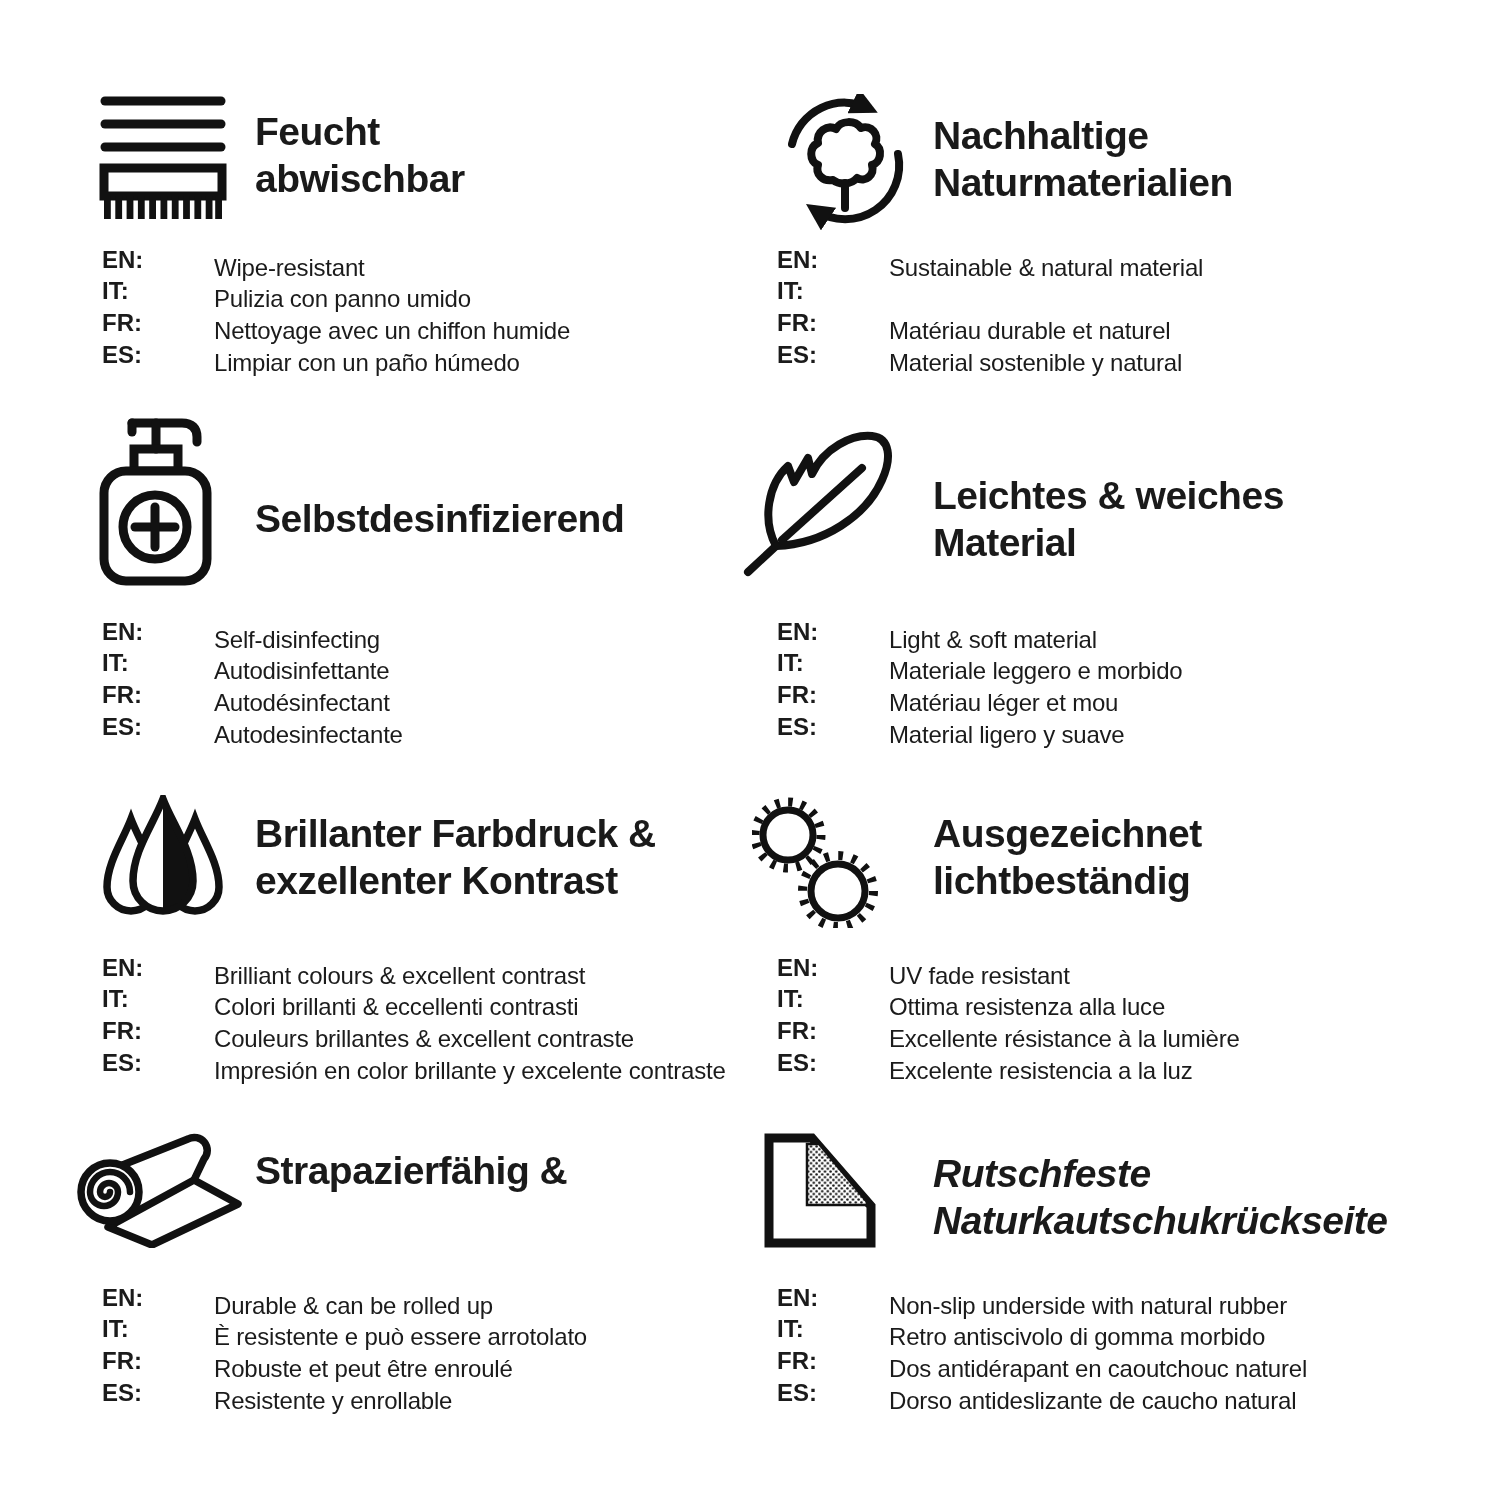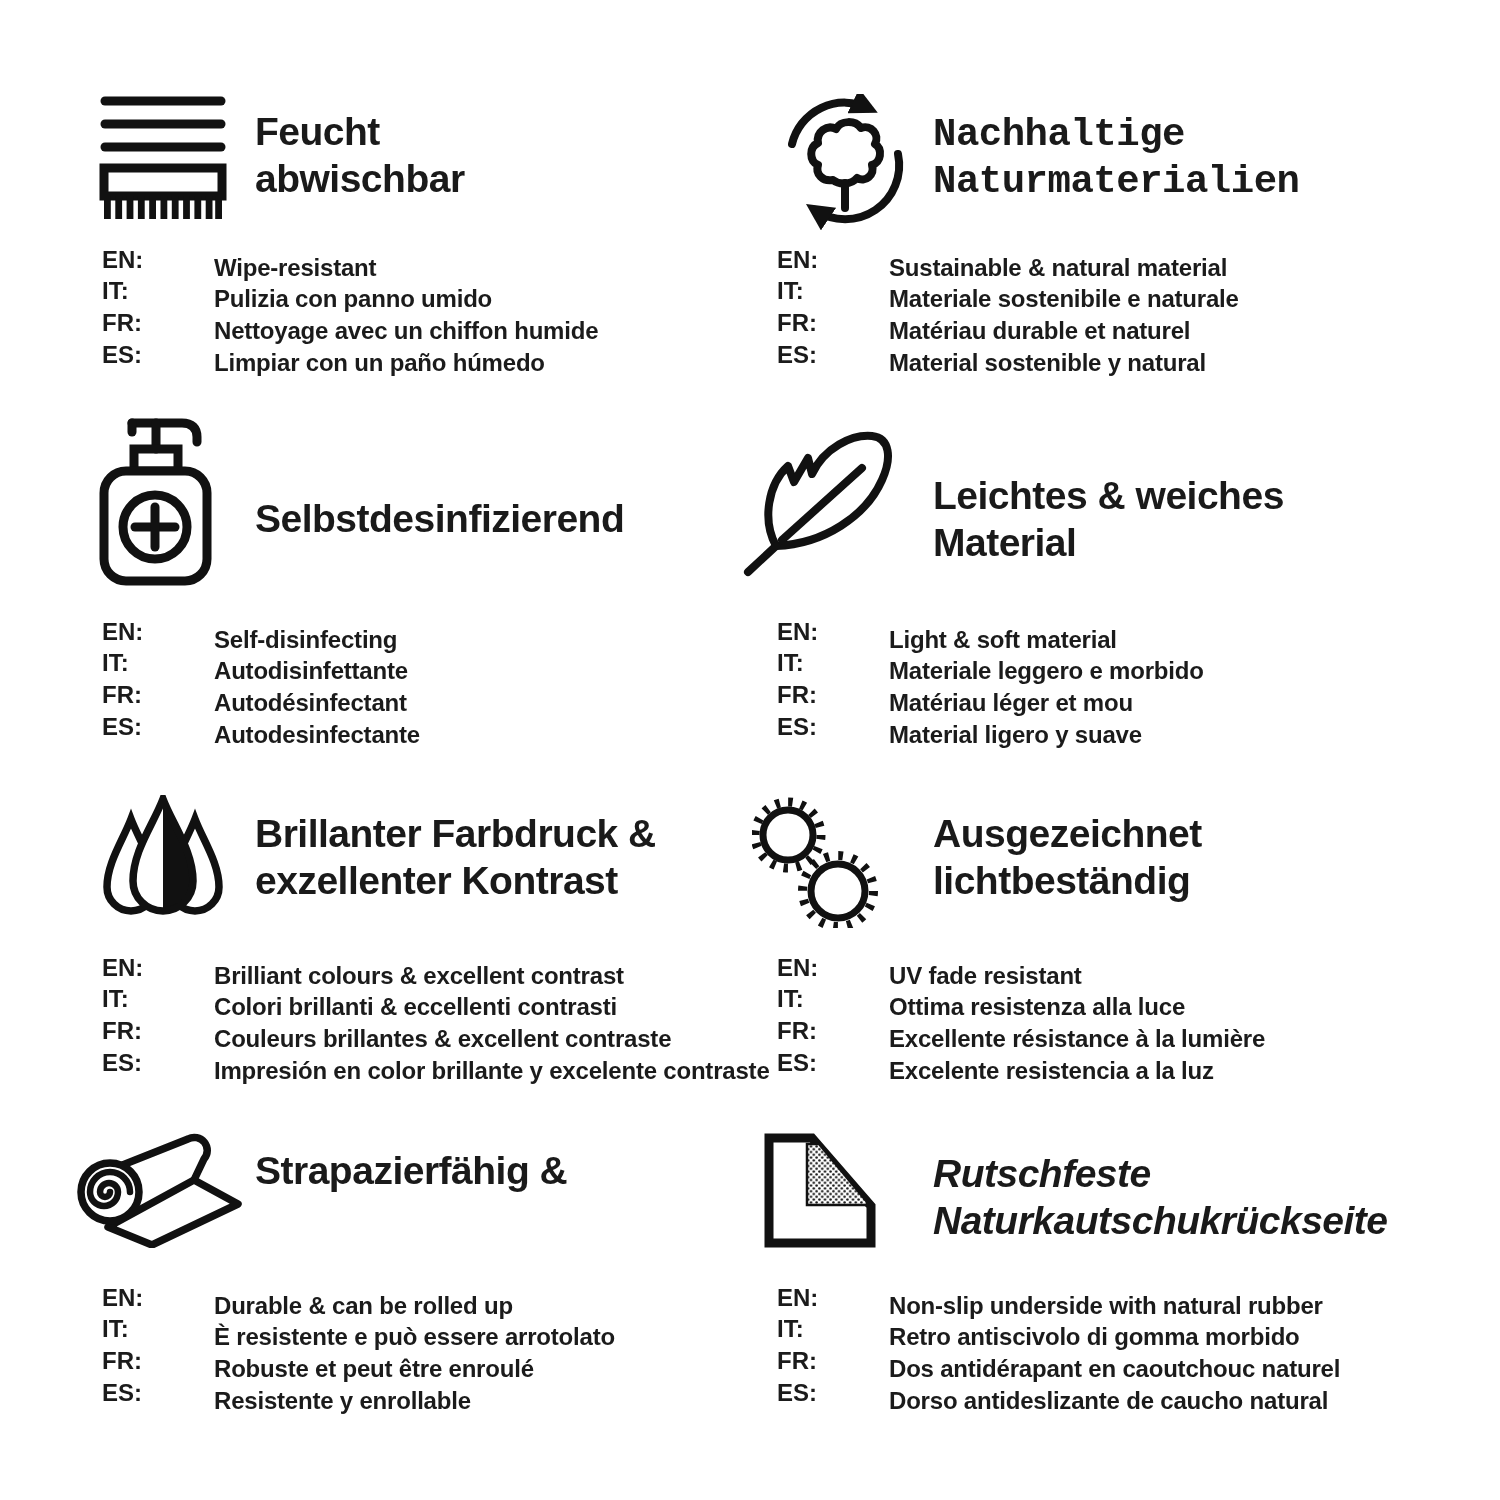--- a/index.html
+++ b/index.html
@@ -11,21 +11,21 @@
   .icon{position:absolute;}
   .icon svg{display:block;}
   .title{
     position:absolute;margin:0;font-size:39px;line-height:47px;font-weight:800;
     letter-spacing:-0.5px;color:#1a1a1a;white-space:nowrap;
   }
   .title .tl{display:block;}
   .trans{position:absolute;}
   .trow{display:flex;height:31.6px;align-items:center;white-space:nowrap;gap:44px;}
   .tlabel{width:68px;flex:0 0 68px;font-weight:700;font-size:24px;}
-  .ttext{font-weight:700;font-size:24px;letter-spacing:-0.2px;margin-top:16px;}
+  .ttext{font-weight:400;font-size:24px;letter-spacing:-0.2px;margin-top:16px;}
 </style>
 </head>
 <body>
 
 <div class="canvas">
 
   <div class="feature">
     <div class="icon" style="left:98px;top:93px;">
       <svg width="130" height="128" viewBox="0 0 130 128">
         <g stroke="#111" stroke-width="9" stroke-linecap="round" fill="none">
@@ -82,32 +82,31 @@
           </marker>
         </defs>
         <g stroke="#111" stroke-width="8" fill="none" stroke-linecap="round">
           <path d="M 19,50 A 54,54 0 0 1 95,14" marker-end="url(#ah)"></path>
           <path d="M 125,60 A 54,54 0 0 1 42,116" marker-end="url(#ah)"></path>
         </g>
         <path d="M 60,86 C 50,88 42,80 45,71 C 36,67 36,53 45,49 C 43,38 54,30 63,35 C 68,26 82,26 88,34 C 98,30 107,41 102,50 C 110,55 108,69 99,71 C 102,81 92,89 84,84 C 78,91 66,91 60,86 Z" fill="#fff" stroke="#111" stroke-width="8" stroke-linejoin="round"></path>
         <line x1="72" y1="89" x2="72" y2="114" stroke="#111" stroke-width="8" stroke-linecap="round"></line>
       </svg>
     </div>
-    <h2 class="title" style="left:933px;top:112px;font-family:Liberation Mono, monospace;">
+    <h2 class="title" style="left:933px;top:112px;">
       <span class="tl">Nachhaltige</span>
       <span class="tl">Naturmaterialien</span>
     </h2>
     <div class="trans" style="left:777px;top:244px;">
       <div class="trow">
         <span class="tlabel">EN:</span>
         <span class="ttext">Sustainable &amp; natural material</span>
       </div>
       <div class="trow">
         <span class="tlabel">IT:</span>
-        <span class="ttext">Materiale sostenibile e naturale</span>
       </div>
       <div class="trow">
         <span class="tlabel">FR:</span>
         <span class="ttext">Matériau durable et naturel</span>
       </div>
       <div class="trow">
         <span class="tlabel">ES:</span>
         <span class="ttext">Material sostenible y natural</span>
       </div>
     </div>

